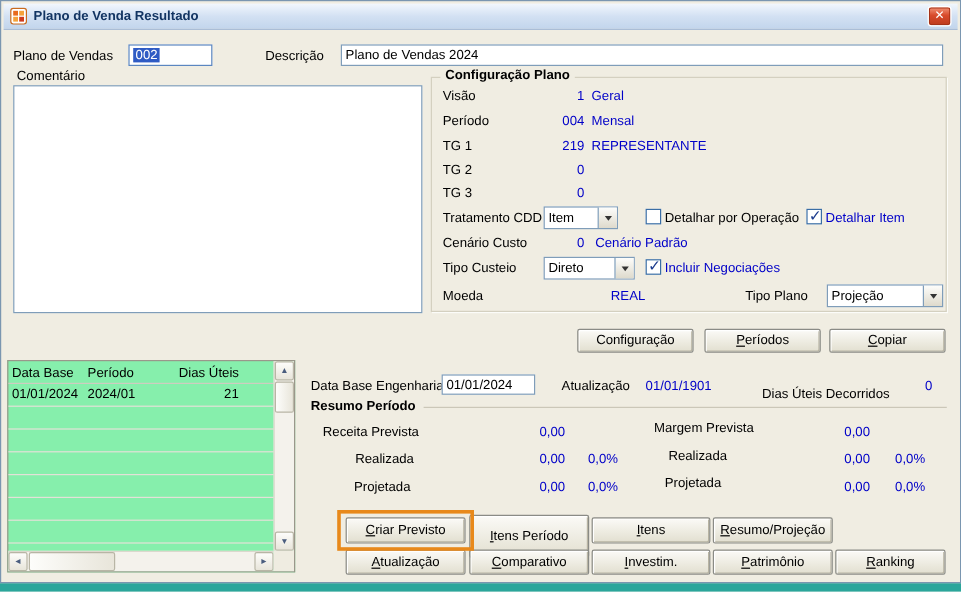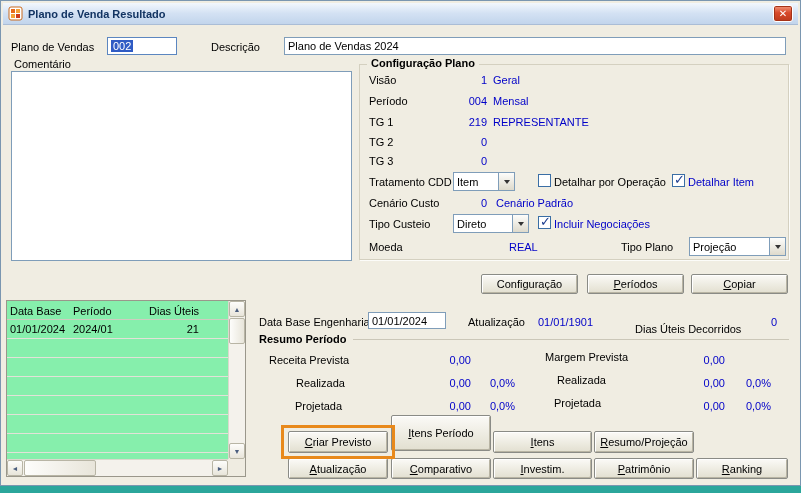--- a/index.html
+++ b/index.html
@@ -66,21 +66,21 @@
       <span class="title">Plano de Venda Resultado</span>
       <span class="close-btn">
         <span>✕</span>
       </span>
     </div>
 
     <span class="lbl" style="left:10px;top:40px">Plano de Vendas</span>
     <div class="field" style="left:106px;top:36px;width:70px;height:18px;border-color:#5b86c0">
       <span class="sel">002</span>
     </div>
-    <span class="lbl" style="left:210px;top:40px">Descrição</span>
+    <span class="lbl" style="left:220px;top:40px">Descrição</span>
     <div class="field" style="left:283px;top:36px;width:502px;height:18px">
       <span>Plano de Vendas 2024</span>
     </div>
 
     <span class="lbl" style="left:13px;top:57px">Comentário</span>
     <div class="field" style="left:10px;top:70px;width:341px;height:190px;align-items:flex-start">
       <span></span>
     </div>
 
     <div class="groupbox" style="left:358px;top:63px;width:430px;height:196px"></div>
@@ -204,21 +204,21 @@
     <span class="lbl" style="left:294px;top:399px">Projetada</span>
     <span class="rnum" style="left:408px;top:399px;width:62px">0,00</span>
     <span class="rnum" style="left:478px;top:399px;width:36px">0,0%</span>
     <span class="lbl" style="left:553px;top:396px">Projetada</span>
     <span class="rnum" style="left:662px;top:399px;width:62px">0,00</span>
     <span class="rnum" style="left:734px;top:399px;width:36px">0,0%</span>
 
     <div class="btn" style="left:287px;top:430px;width:100px;height:22px">
       <span><u>C</u>riar Previsto</span>
     </div>
-    <div class="btn" style="left:390px;top:414px;width:100px;height:36px">
+    <div class="btn" style="left:390px;top:428px;width:100px;height:36px">
       <span><u>I</u>tens Período</span>
     </div>
     <div class="btn" style="left:492px;top:430px;width:99px;height:22px">
       <span><u>I</u>tens</span>
     </div>
     <div class="btn" style="left:593px;top:430px;width:100px;height:22px">
       <span><u>R</u>esumo/Projeção</span>
     </div>
 
     <div class="btn" style="left:287px;top:457px;width:100px;height:21px">

